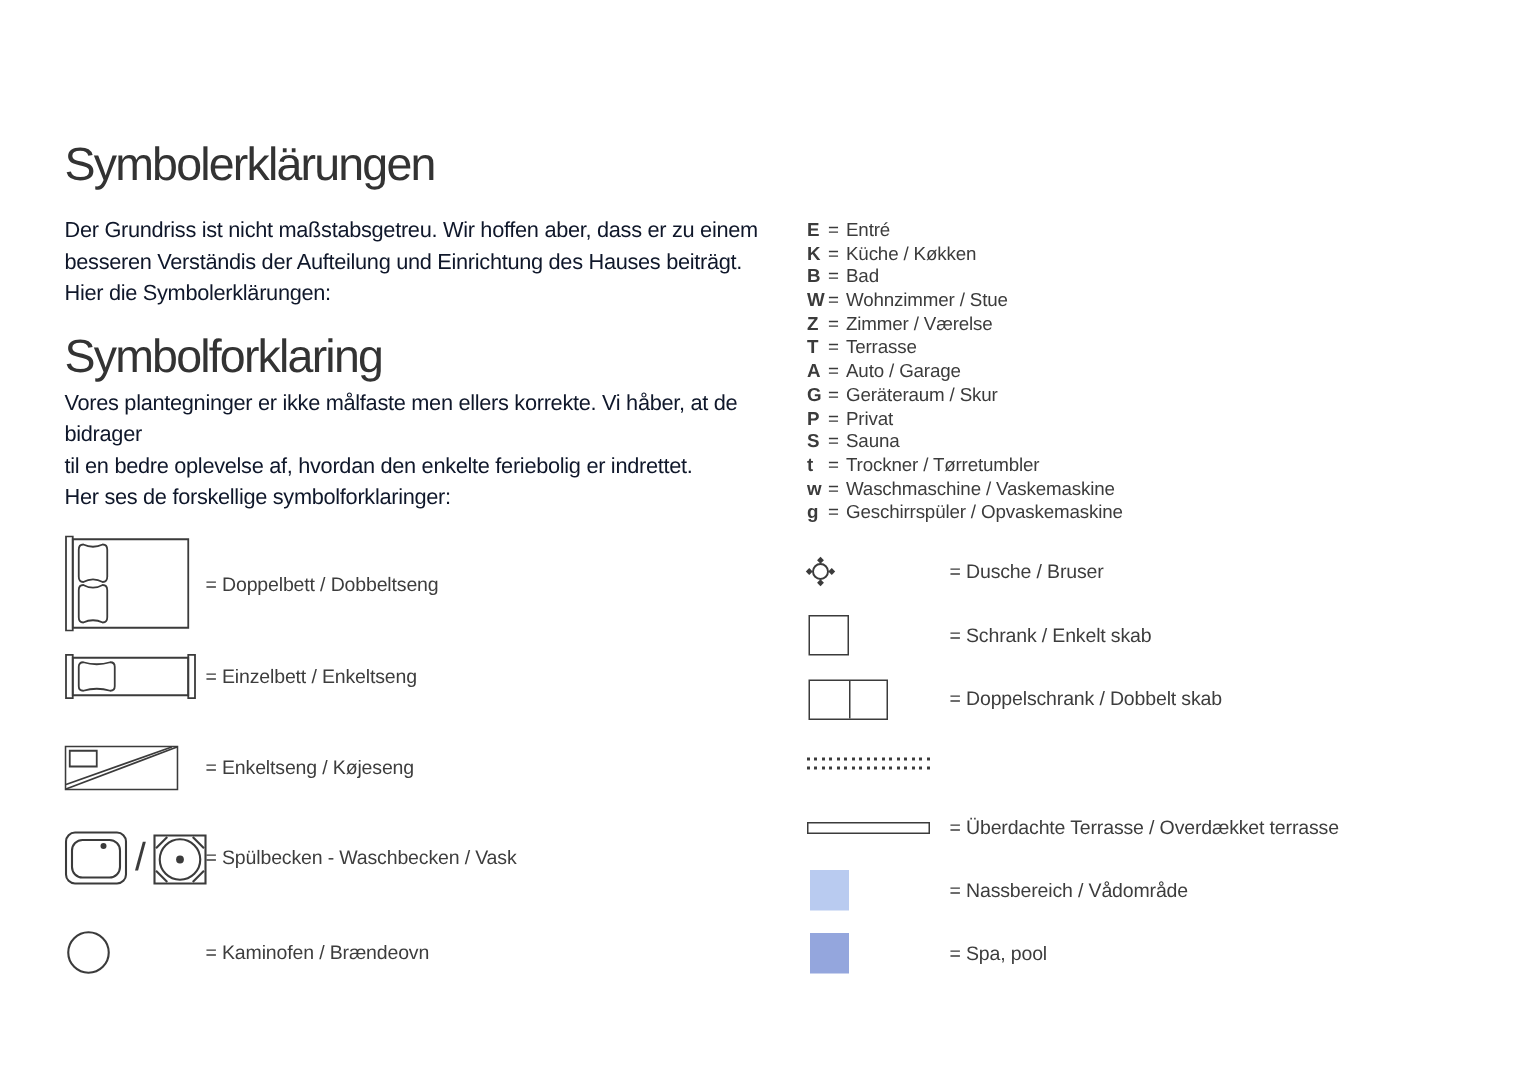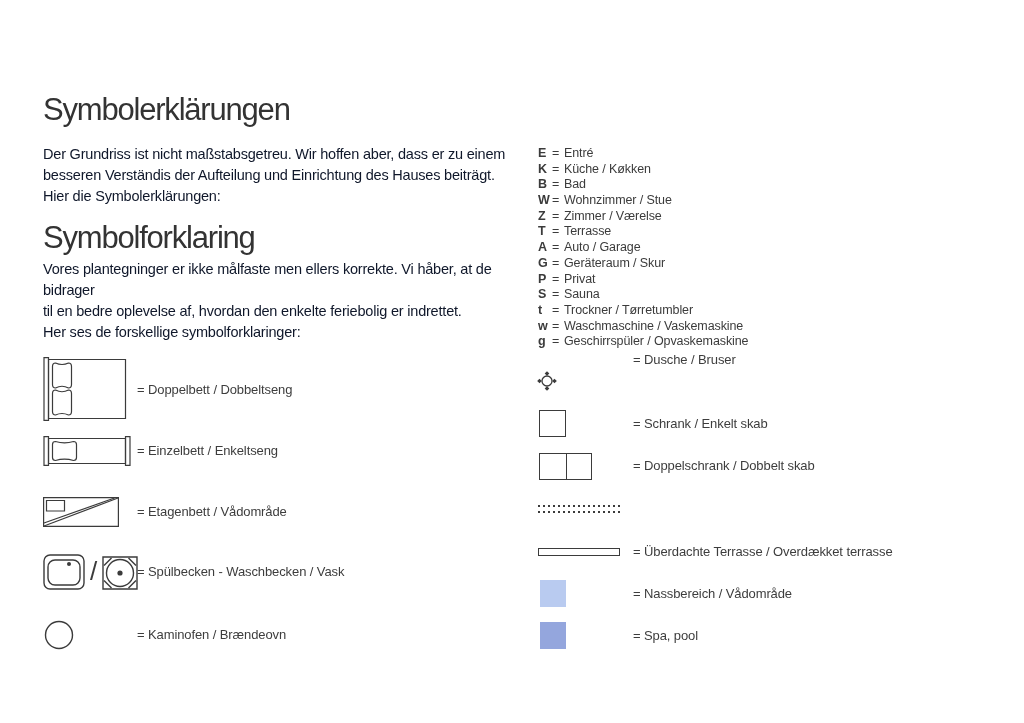--- a/index.html
+++ b/index.html
@@ -170,21 +170,21 @@
   <div class="sym-label abs" style="left:137px;top:443px;">= Einzelbett / Enkeltseng</div>
 
   <svg class="icon abs" style="left:43px;top:497px;" width="76" height="30" viewBox="0 0 76 30">
     <g fill="none" stroke="#3b3b3b" stroke-width="1.2">
       <rect x="0.6" y="0.6" width="74.8" height="28.8"></rect>
       <rect x="3.5" y="3.5" width="18" height="10.5"></rect>
       <line x1="1" y1="29" x2="75" y2="1"></line>
       <line x1="1" y1="26" x2="71.5" y2="1"></line>
     </g>
   </svg>
-  <div class="sym-label abs" style="left:137px;top:504px;">= Etagenbett / Vådområde</div>
+  <div class="sym-label abs" style="left:137px;top:504px;">= Enkeltseng / Køjeseng</div>
 
   <svg class="icon abs" style="left:43px;top:554px;" width="42" height="36" viewBox="0 0 42 36">
     <g fill="none" stroke="#3b3b3b" stroke-width="1.4">
       <rect x="1" y="1" width="40" height="34" rx="6"></rect>
       <rect x="5" y="6" width="32" height="25" rx="7"></rect>
     </g>
     <circle cx="26" cy="10" r="2" fill="#3b3b3b"></circle>
   </svg>
   <div class="sink-sep abs" style="left:90px;top:558px;">/</div>
   <svg class="icon abs" style="left:102px;top:556px;" width="36" height="34" viewBox="0 0 36 34">
@@ -207,21 +207,21 @@
 
   <svg class="icon abs" style="left:536px;top:370px;" width="22" height="22" viewBox="0 0 22 22">
     <circle cx="11" cy="11" r="5" fill="none" stroke="#3b3b3b" stroke-width="1.3"></circle>
     <g fill="#3b3b3b">
       <path d="M11,1.2 L13.3,3.5 L11,5.8 L8.7,3.5 Z"></path>
       <path d="M11,16.2 L13.3,18.5 L11,20.8 L8.7,18.5 Z"></path>
       <path d="M1.2,11 L3.5,8.7 L5.8,11 L3.5,13.3 Z"></path>
       <path d="M16.2,11 L18.5,8.7 L20.8,11 L18.5,13.3 Z"></path>
     </g>
   </svg>
-  <div class="sym-label abs" style="left:633px;top:352px;">= Dusche / Bruser</div>
+  <div class="sym-label abs" style="left:633px;top:373px;">= Dusche / Bruser</div>
 
   <div class="cab abs" style="left:539px;top:410px;width:27px;height:27px;"></div>
   <div class="sym-label abs" style="left:633px;top:416px;">= Schrank / Enkelt skab</div>
 
   <div class="cab abs" style="left:539px;top:453px;width:53px;height:27px;">
     <div class="cab-split"></div>
   </div>
   <div class="sym-label abs" style="left:633px;top:458px;">= Doppelschrank / Dobbelt skab</div>
 
   <div class="terr-open abs" style="left:538px;top:505px;"></div>

